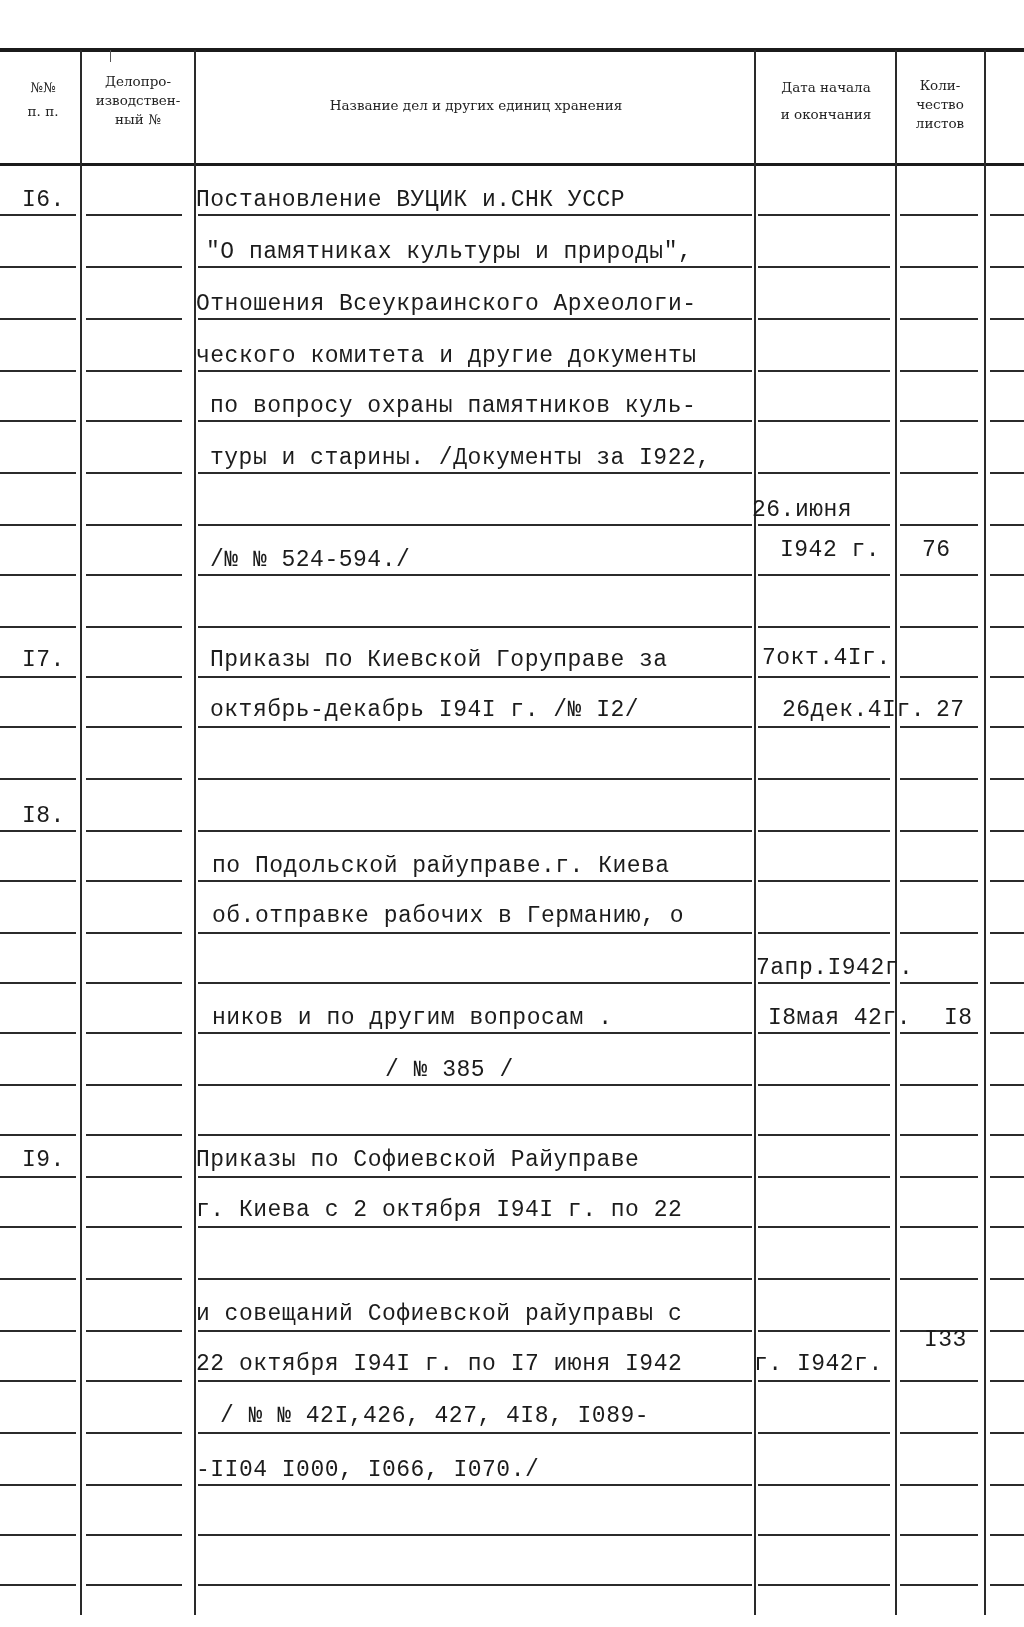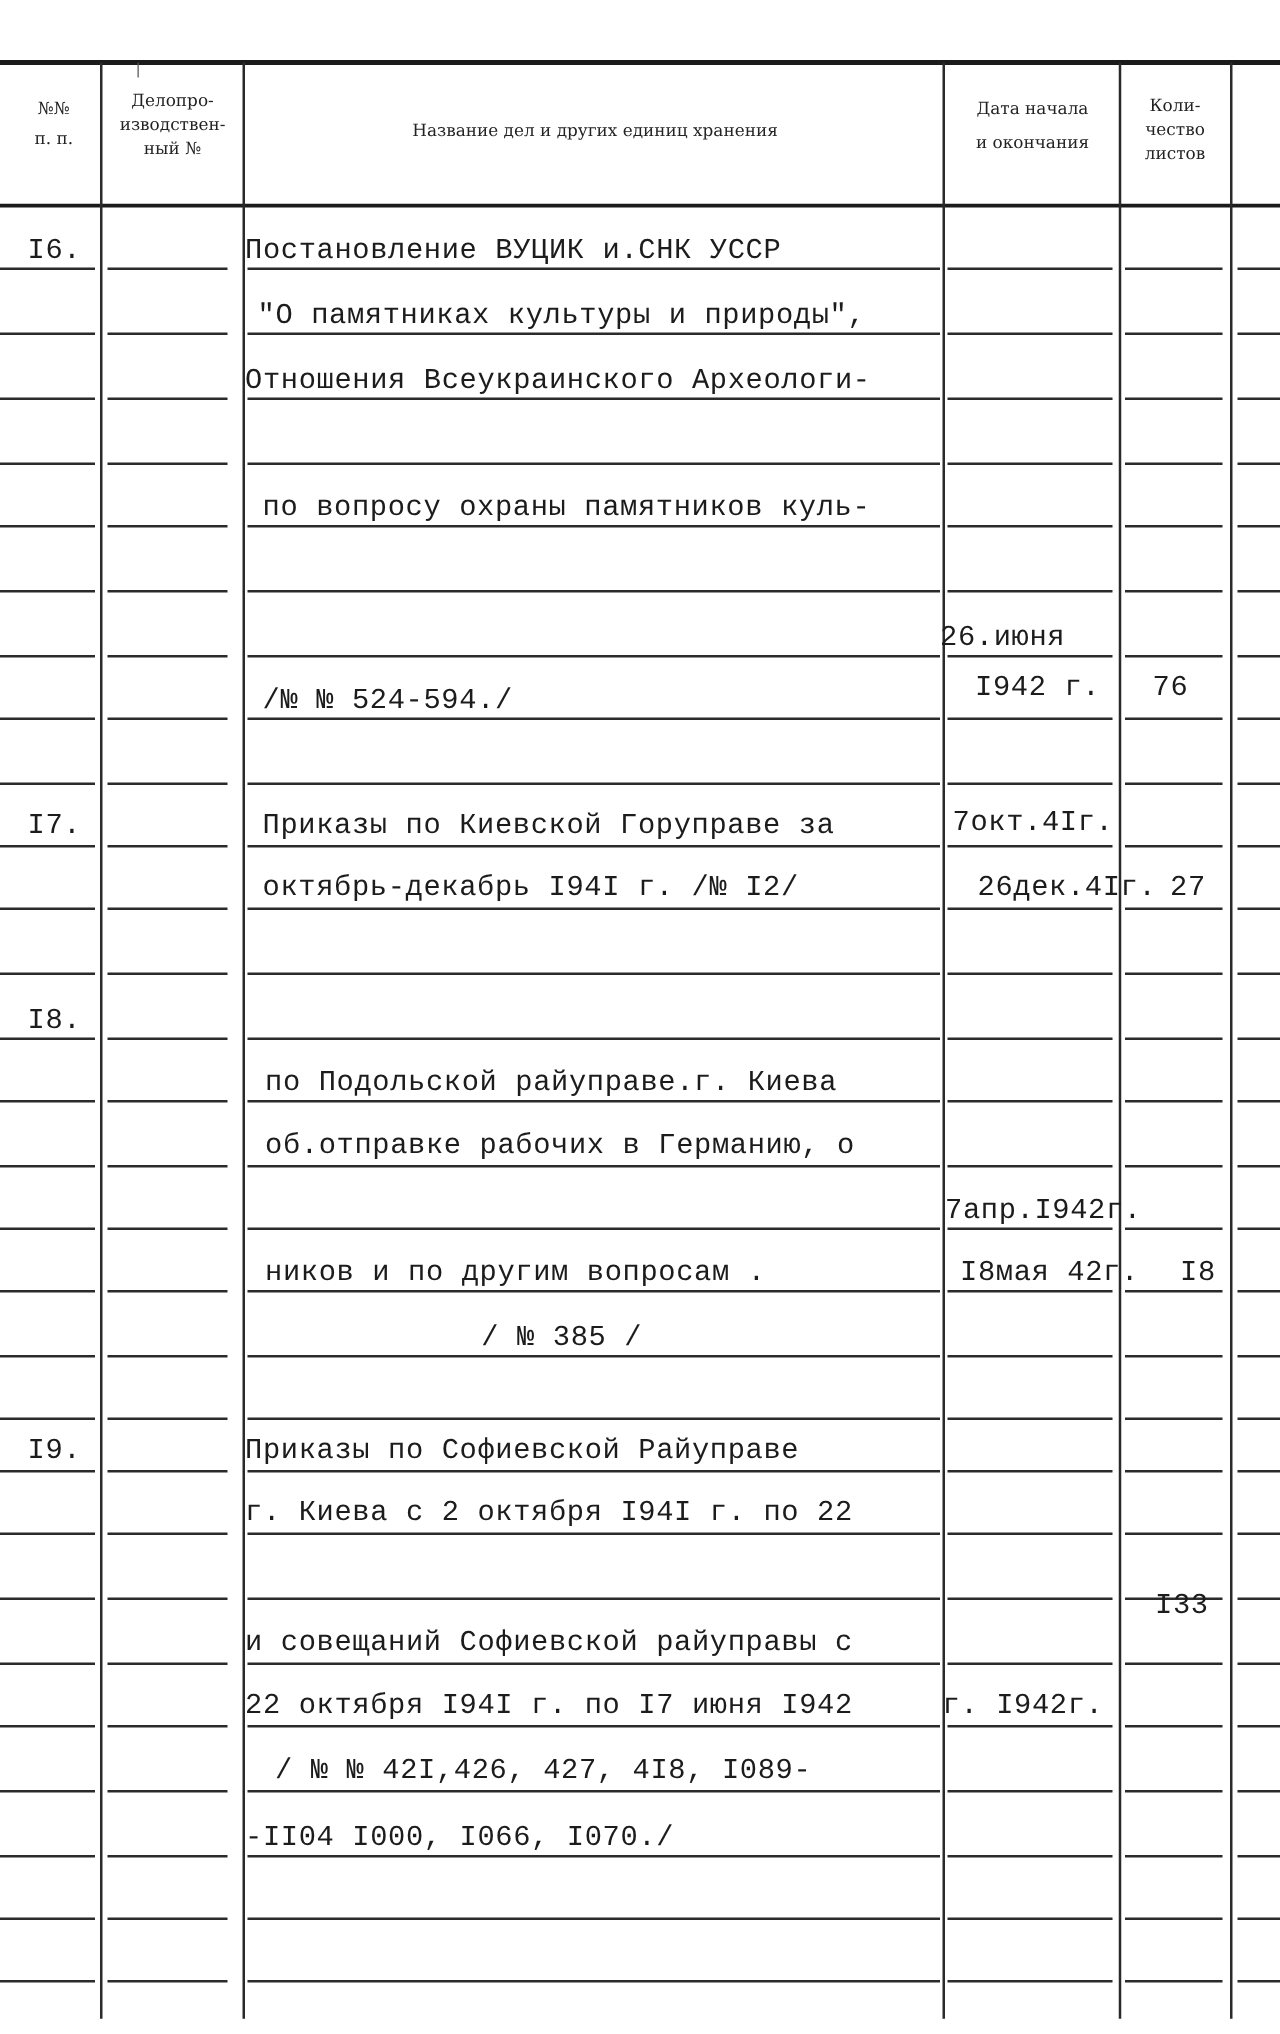--- a/index.html
+++ b/index.html
@@ -219,21 +219,23 @@
       <div class="row-line" style="left: 198px; width: 554px; top: 1584px;"></div>
       <div class="row-line" style="left: 758px; width: 132px; top: 1584px;"></div>
       <div class="row-line" style="left: 900px; width: 78px; top: 1584px;"></div>
       <div class="row-line" style="left: 990px; width: 34px; top: 1584px;"></div>
     </div>
 
   <div class="cell num" style="left:22px;top:186px">I6.</div>
   <div class="cell" style="left:196px;top:186px">Постановление ВУЦИК и.СНК УССР</div>
   <div class="cell" style="left:206px;top:238px">"О памятниках культуры и природы",</div>
   <div class="cell" style="left:196px;top:290px">Отношения Всеукраинского Археологи-</div>
+  <div class="cell" style="left:196px;top:342px">ческого комитета и другие документы</div>
   <div class="cell" style="left:210px;top:392px">по вопросу охраны памятников куль-</div>
+  <div class="cell" style="left:210px;top:444px">туры и старины. /Документы за I922,</div>
   <div class="cell" style="left:210px;top:546px">/№ № 524-594./</div>
   <div class="cell" style="left:752px;top:496px">26.июня</div>
   <div class="cell" style="left:780px;top:536px">I942 г.</div>
   <div class="cell" style="left:922px;top:536px">76</div>
 
   <div class="cell num" style="left:22px;top:646px">I7.</div>
   <div class="cell" style="left:210px;top:646px">Приказы по Киевской Горуправе за</div>
   <div class="cell" style="left:210px;top:696px">октябрь-декабрь I94I г.  /№ I2/</div>
   <div class="cell" style="left:762px;top:644px">7окт.4Iг.</div>
   <div class="cell" style="left:782px;top:696px">26дек.4Iг.</div>
@@ -249,14 +251,14 @@
   <div class="cell" style="left:944px;top:1004px">I8</div>
 
   <div class="cell num" style="left:22px;top:1146px">I9.</div>
   <div class="cell" style="left:196px;top:1146px">Приказы по Софиевской Райуправе</div>
   <div class="cell" style="left:196px;top:1196px">г. Киева с 2 октября I94I г. по 22</div>
   <div class="cell" style="left:196px;top:1300px">и совещаний Софиевской райуправы с</div>
   <div class="cell" style="left:196px;top:1350px">22 октября I94I г. по I7 июня I942</div>
   <div class="cell" style="left:220px;top:1402px">/ № № 42I,426, 427, 4I8, I089-</div>
   <div class="cell" style="left:196px;top:1456px">-II04  I000, I066, I070./</div>
   <div class="cell" style="left:754px;top:1350px">г. I942г.</div>
-  <div class="cell" style="left:924px;top:1270px">I33</div>
+  <div class="cell" style="left:924px;top:1326px">I33</div>
 </div>
 
 </body></html>

